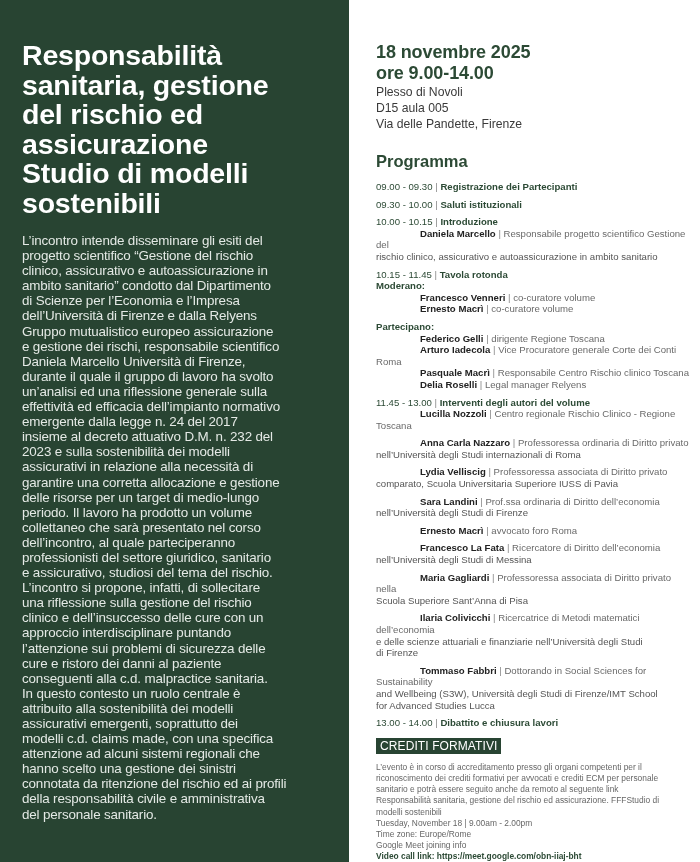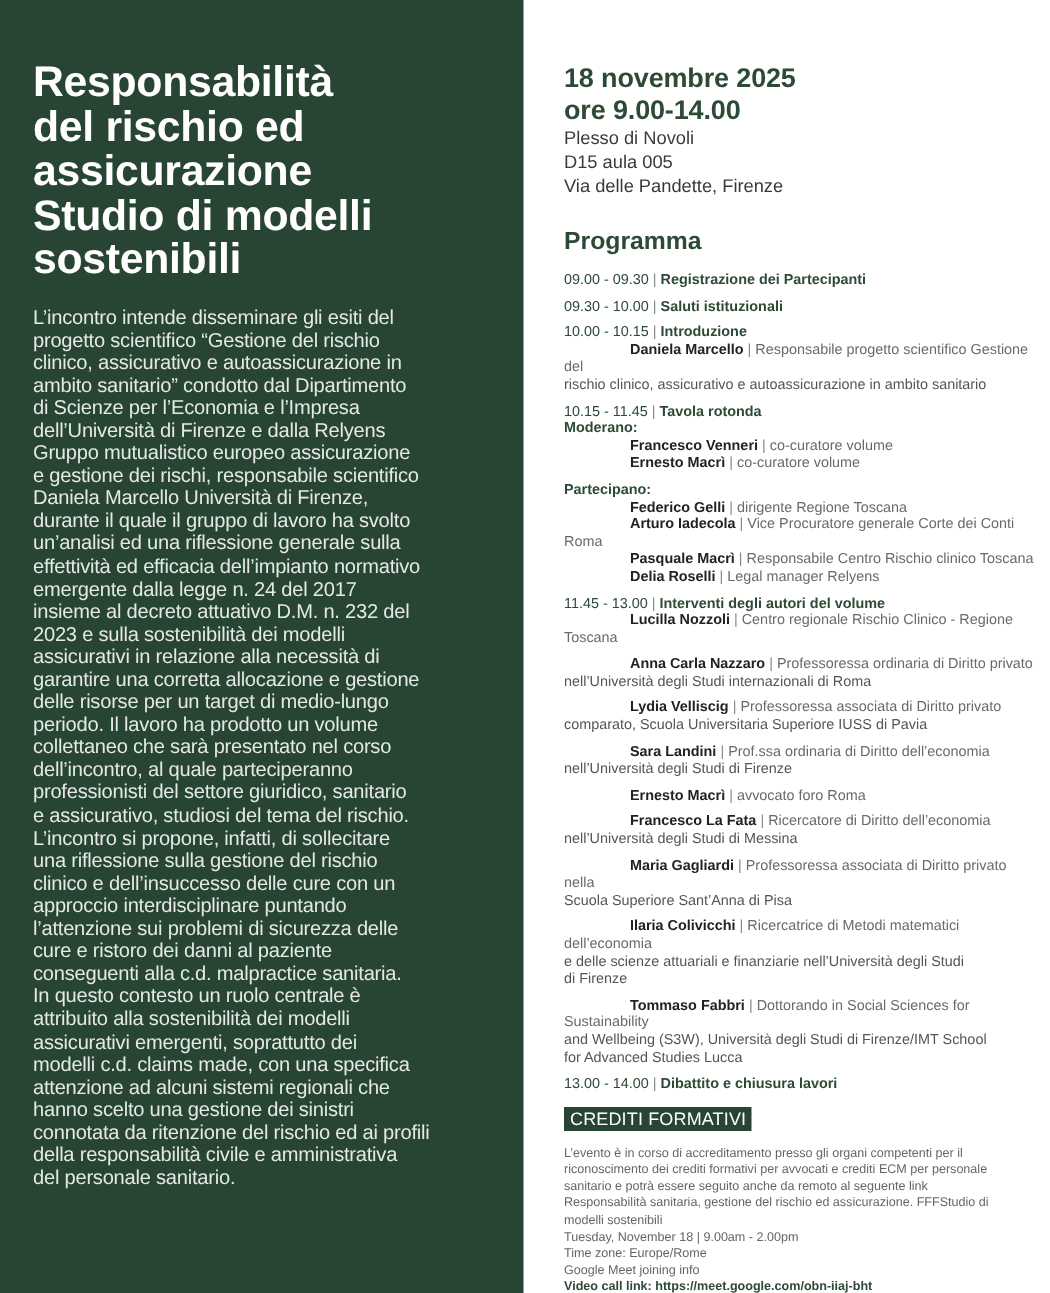--- a/index.html
+++ b/index.html
@@ -50,20 +50,21 @@
   .credits { margin-top: 8px; font-size: 8.4px; line-height: 11.2px; color: #666; }
   .credits .line { display: block; }
   .credits .strong { font-weight: 700; color: #2c4a35; }
 </style>
 </head>
 <body>
 
 <div class="left">
   <div class="title">
     <div>Responsabilità</div>
+    <div>sanitaria, gestione</div>
     <div>del rischio ed</div>
     <div>assicurazione</div>
     <div>Studio di modelli</div>
     <div>sostenibili</div>
   </div>
   <div class="intro" id="intro">
       <span>L’incontro intende disseminare gli esiti del</span>
       <span>progetto scientifico “Gestione del rischio</span>
       <span>clinico, assicurativo e autoassicurazione in</span>
       <span>ambito sanitario” condotto dal Dipartimento</span>

